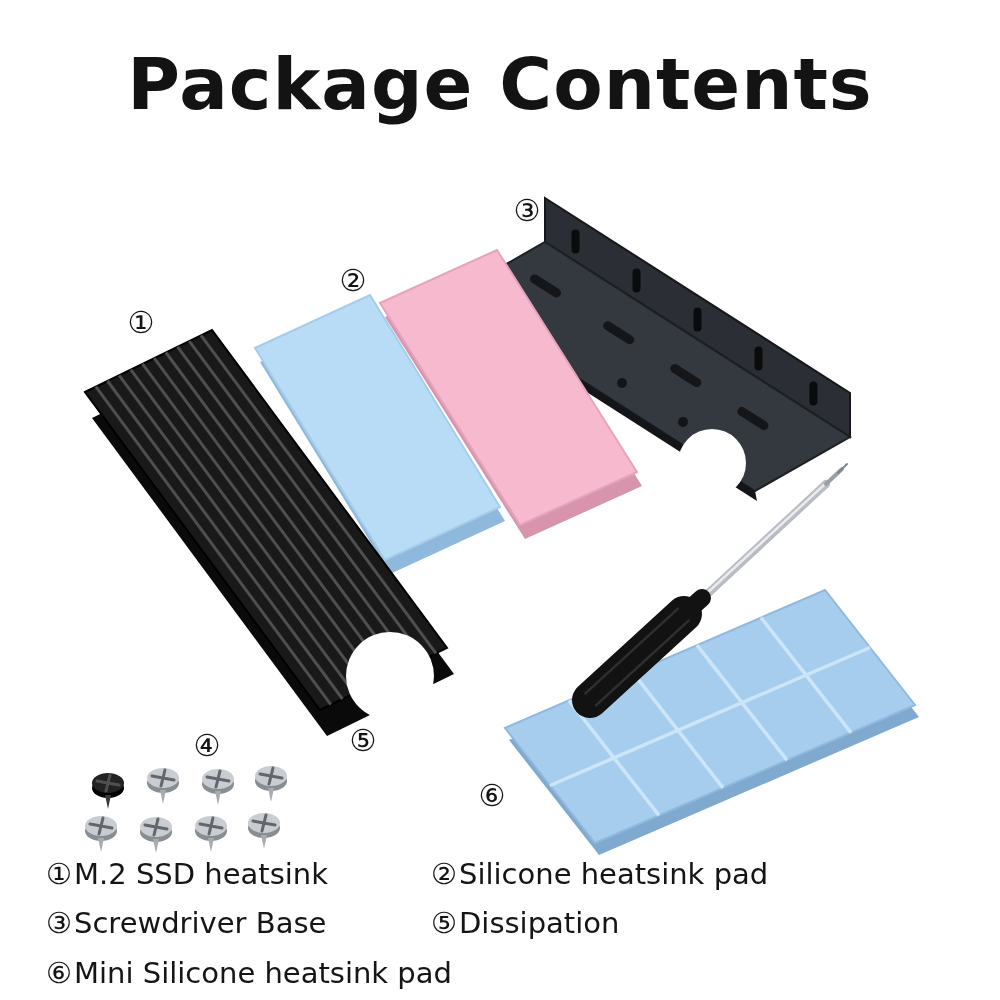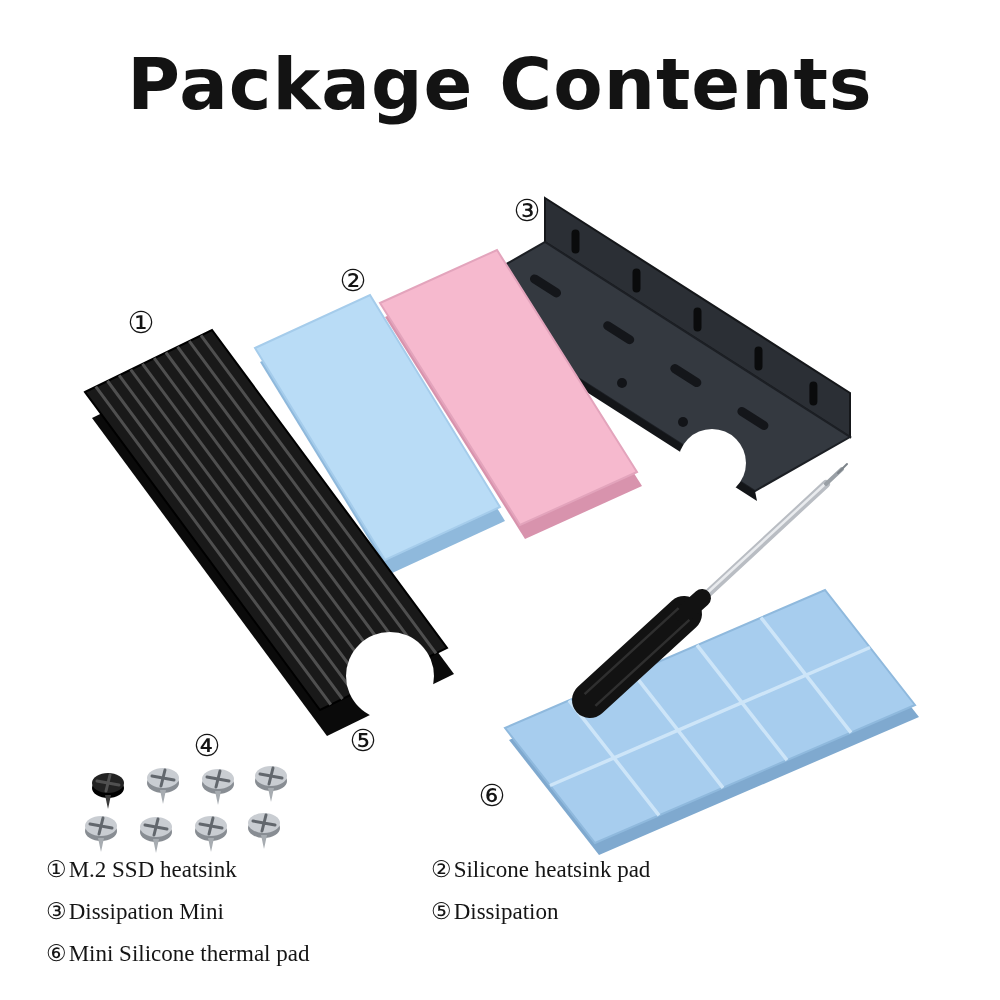--- a/index.html
+++ b/index.html
@@ -12,21 +12,21 @@
     font-size:72px;font-weight:800;letter-spacing:1px;color:#131313;
   }
   .scene-svg{position:absolute;left:0;top:0;}
   .callout{
     position:absolute;transform:translate(-50%,-50%);
     font-size:30px;line-height:1;color:#141414;
   }
   .legend{
     position:absolute;left:46px;top:856px;width:930px;
     display:grid;grid-template-columns:385px 1fr;row-gap:13px;
-    font-size:23px;line-height:1.25;color:#151515;font-family:Liberation Serif, serif;
+    font-size:29px;line-height:1.25;color:#151515;
   }
   .legend-item{white-space:nowrap;}
   .legend-item .num{margin-right:2px;}
   .screw-silver{--head:#c9cdd2;--rim:#888d93;--shaft:#a7acb1;--slot:#62676d;}
   .screw-black{--head:#222222;--rim:#000000;--shaft:#3a3a3a;--slot:#505050;}
 </style>
 </head>
 <body>
 
 <div class="page">
@@ -111,23 +111,23 @@
   <div class="callout" style="left:492px;top:796px">⑥</div>
 
   <div class="legend">
     <div class="legend-item">
       <span class="num">①</span><span class="lbl">M.2 SSD heatsink</span>
     </div>
     <div class="legend-item">
       <span class="num">②</span><span class="lbl">Silicone heatsink pad</span>
     </div>
     <div class="legend-item">
-      <span class="num">③</span><span class="lbl">Dissipation Mini</span>
+      <span class="num">③</span><span class="lbl">Screwdriver Base</span>
     </div>
     <div class="legend-item">
       <span class="num">⑤</span><span class="lbl">Dissipation</span>
     </div>
     <div class="legend-item">
-      <span class="num">⑥</span><span class="lbl">Mini Silicone thermal pad</span>
+      <span class="num">⑥</span><span class="lbl">Mini Silicone heatsink pad</span>
     </div>
   </div>
 
 </div>
 
 </body></html>

